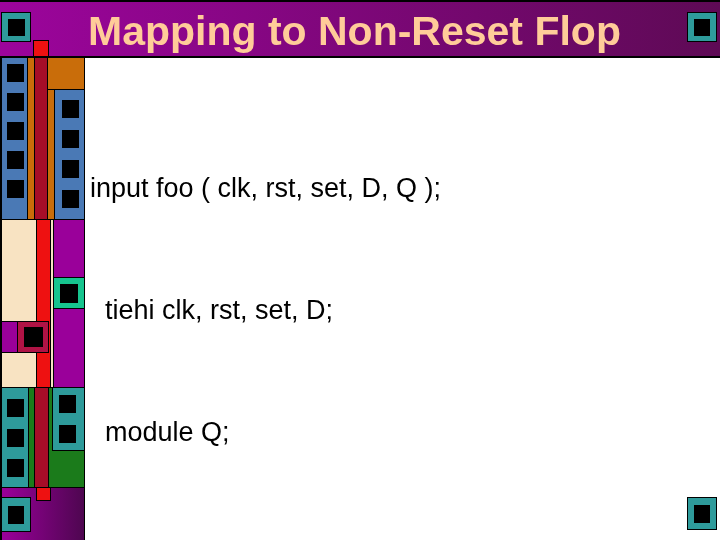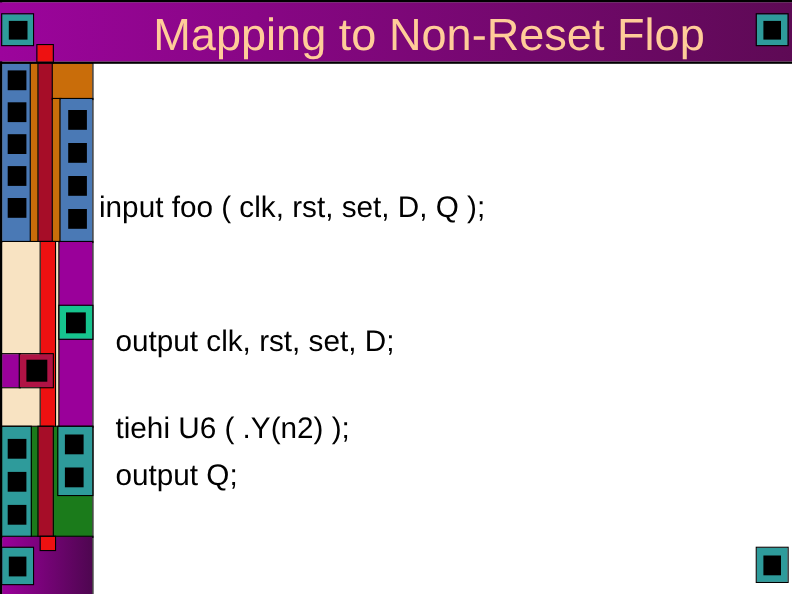--- a/index.html
+++ b/index.html
@@ -9,22 +9,22 @@
   }
   
   .edge-left{position:absolute;left:0;top:0;width:2px;height:540px;background:#000;}
   
   .title-band{
     position:absolute;left:0;top:0;width:720px;height:58px;box-sizing:border-box;
     border-top:2px solid #000;border-bottom:2px solid #000;
     background:linear-gradient(90deg,var(--band-left),var(--band-right));
   }
   .title{
-    position:absolute;left:88px;right:28px;top:3px;text-align:center;
-    font-size:41px;line-height:52px;color:var(--title-text);white-space:nowrap;
+    position:absolute;left:88px;right:28px;top:3px;text-align:left;
+    font-size:41px;line-height:52px;color:var(--title-text);white-space:nowrap;font-weight:bold;
   }
   
   .blk{position:absolute;outline:1px solid #000;}
   .sq{position:absolute;background:#000;}
   .frame{position:absolute;outline:1px solid #000;display:flex;align-items:center;justify-content:center;}
   .frame > .inner{background:#000;}
   
   .c-blue{background:var(--blue);}    .c-orange{background:var(--orange);}
   .c-crimson{background:var(--crimson);} .c-red{background:var(--red);}
   .c-cream{background:var(--cream);}  .c-purple{background:var(--purple);}
@@ -107,24 +107,23 @@
   <div class="blk c-red" style="left:34px;top:41px;width:14px;height:15px;"></div>
   <div class="frame c-teal" style="left:688px;top:13px;width:28px;height:28px;">
     <div class="inner" style="width:16px;height:17px;"></div>
   </div>
   <div class="frame c-teal" style="left:688px;top:498px;width:28px;height:31px;">
     <div class="inner" style="width:16px;height:18px;"></div>
   </div>
 
   <div class="code code-top">
     <div class="line outdent">input foo ( clk, rst, set, D, Q );</div>
-    <div class="line">output clk, rst, set, D;</div>
-    <div class="line">output Q;</div>
+    <div class="line">tiehi clk, rst, set, D;</div>
+    <div class="line">module Q;</div>
     <div class="line">wire   N3, n2, n4;</div>
   </div>
   <div class="code code-bottom">
-    <div class="line">tiehi U6 ( .Y(n2) );</div>
     
     
     
   </div>
 
 </div>
 
 </body></html>

